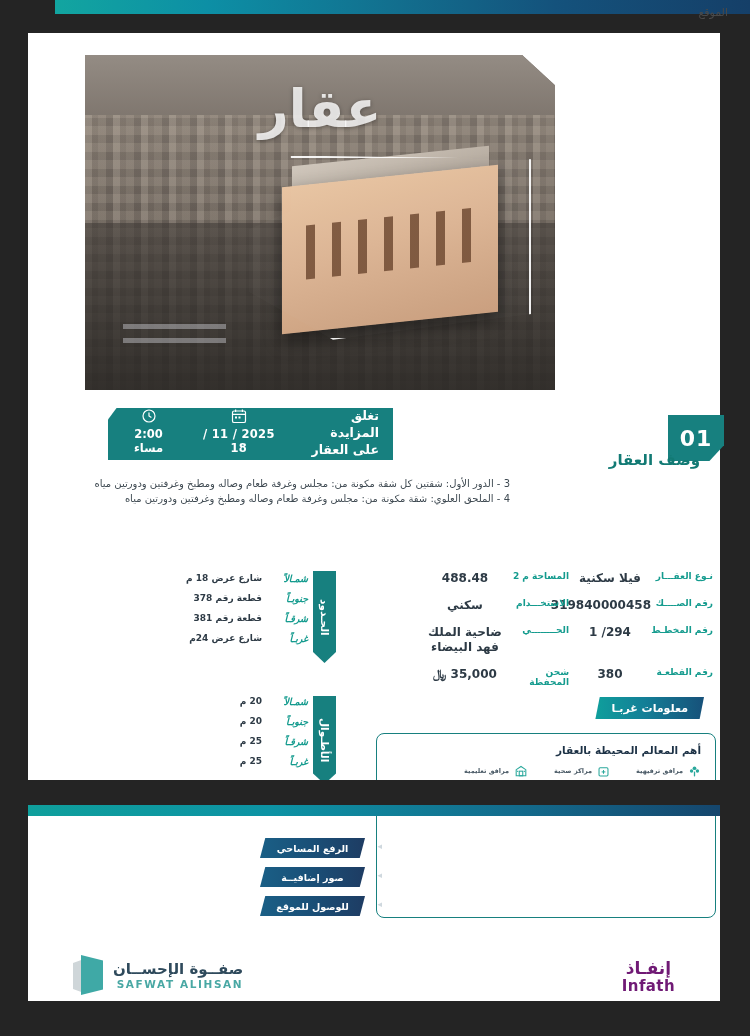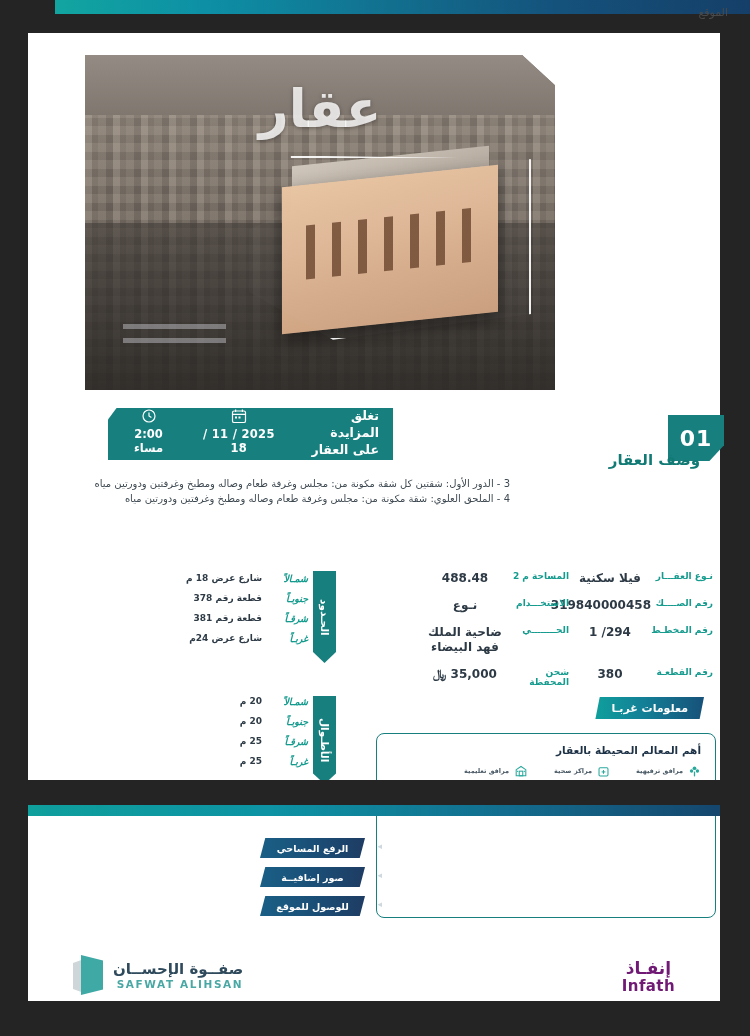--- a/index.html
+++ b/index.html
@@ -244,21 +244,21 @@
 
     <div class="infogrid">
       <div class="lbl">نـوع العقـــار</div>
       <div class="val">فيلا سكنية</div>
       <div class="lbl">المساحة م 2</div>
       <div class="val">488.48</div>
 
       <div class="lbl">رقم الصــــك</div>
       <div class="val">319840000458</div>
       <div class="lbl">الاستخـــدام</div>
-      <div class="val">نـوع</div>
+      <div class="val">سكني</div>
 
       <div class="lbl">رقم المخطـط</div>
       <div class="val">294/ 1</div>
       <div class="lbl">الحــــــــي</div>
       <div class="val">ضاحية الملك فهد البيضاء</div>
 
       <div class="lbl">رقم القطعـة</div>
       <div class="val">380</div>
       <div class="lbl">شحن المحفظة</div>
       <div class="val">35,000 ﷼</div>

